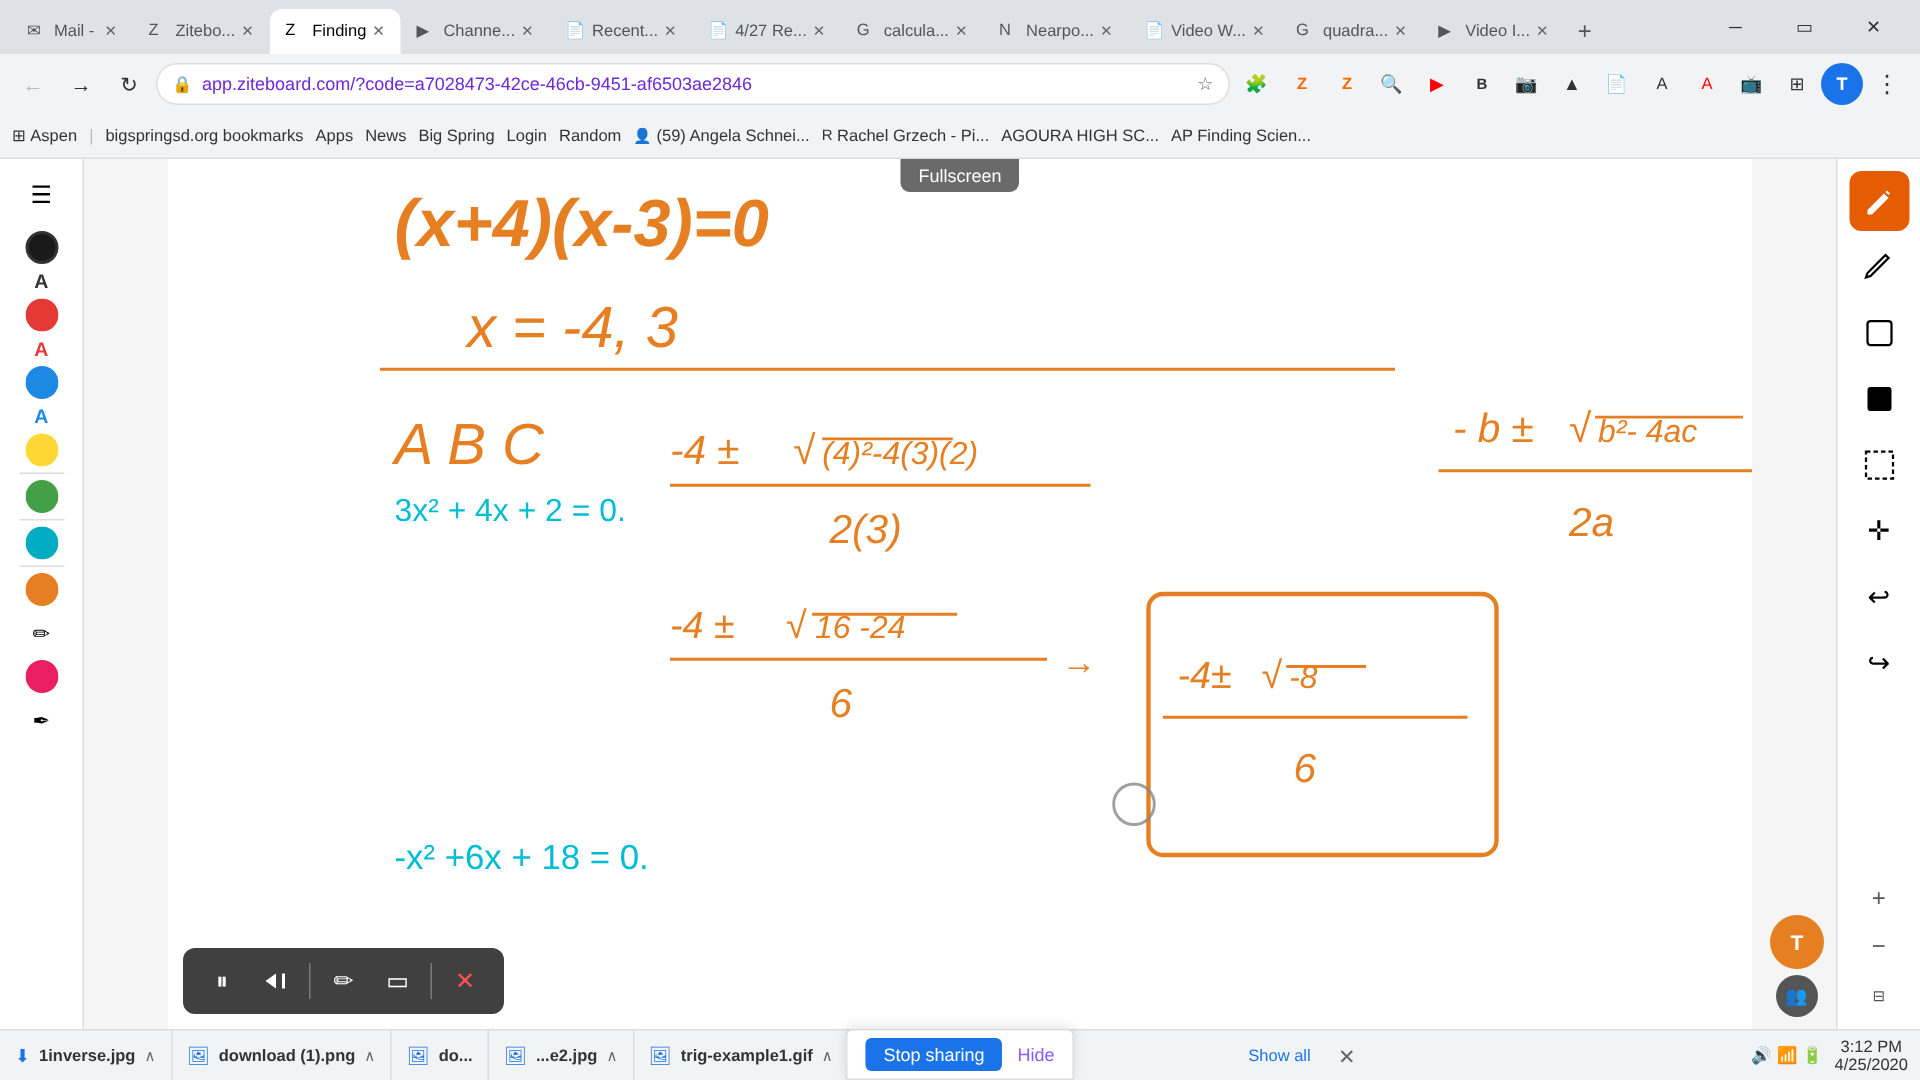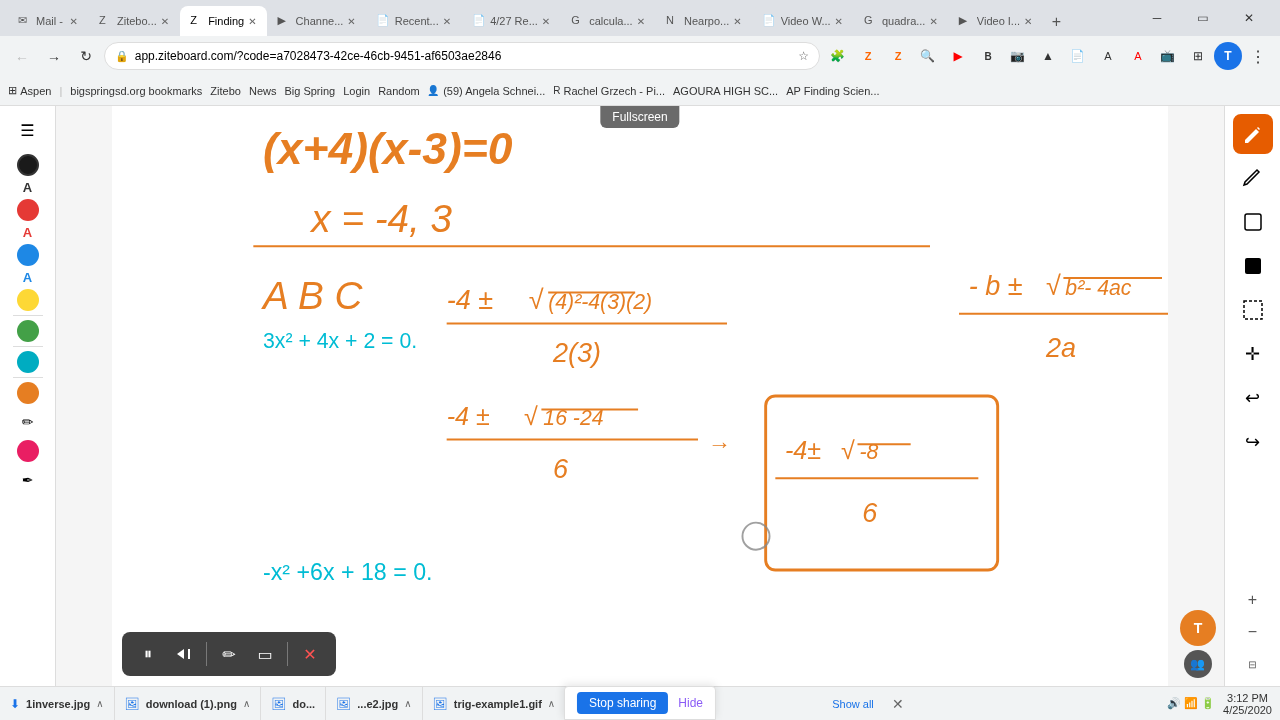--- a/index.html
+++ b/index.html
@@ -30,21 +30,21 @@
       display: flex; align-items: center; height: 40px;
       background: #f1f3f4; padding: 0 8px; gap: 4px;
     }
     .nav-btn { width: 28px; height: 28px; display: flex; align-items: center; justify-content: center; border-radius: 50%; cursor: pointer; font-size: 14px; color: #333; border: none; background: transparent; }
     .nav-btn.disabled { color: #bbb; cursor: default; }
     .address-bar {
       flex: 1; height: 28px; background: #fff; border-radius: 14px;
       display: flex; align-items: center; padding: 0 10px; gap: 6px;
       border: 1px solid #ddd; font-size: 12px; color: #333;
     }
-    .address-text { flex: 1; font-size: 12px; color: #000000; }
+    .address-text { flex: 1; font-size: 12px; color: #6d28d9; }
     .addr-icon { font-size: 12px; color: #666; cursor: pointer; }
     .toolbar-icons { display: flex; gap: 2px; align-items: center; }
     .toolbar-icon { width: 28px; height: 28px; display: flex; align-items: center; justify-content: center; font-size: 14px; color: #333; cursor: pointer; border-radius: 50%; border: none; background: transparent; }
     .profile-btn { width: 28px; height: 28px; border-radius: 50%; background: #1a73e8; color: #fff; font-size: 12px; font-weight: bold; display: flex; align-items: center; justify-content: center; cursor: pointer; }
     .more-btn { font-size: 16px; }
 
     
     .bookmarks-bar {
       display: flex; align-items: center; height: 30px;
       background: #f1f3f4; padding: 0 8px; gap: 8px;
@@ -263,21 +263,21 @@
 <div class="bookmarks-bar">
   <div class="bookmark-item">
     <span style="font-size:11px;">⊞</span>
     <span>Aspen</span>
   </div>
   <span class="bm-sep">|</span>
   <div class="bookmark-item">
     <span>bigspringsd.org bookmarks</span>
   </div>
   <div class="bookmark-item">
-    <span>Zitebo</span>
+    <span>Apps</span>
   </div>
   <div class="bookmark-item">
     <span>News</span>
   </div>
   <div class="bookmark-item">
     <span>Big Spring</span>
   </div>
   <div class="bookmark-item">
     <span>Login</span>
   </div>

